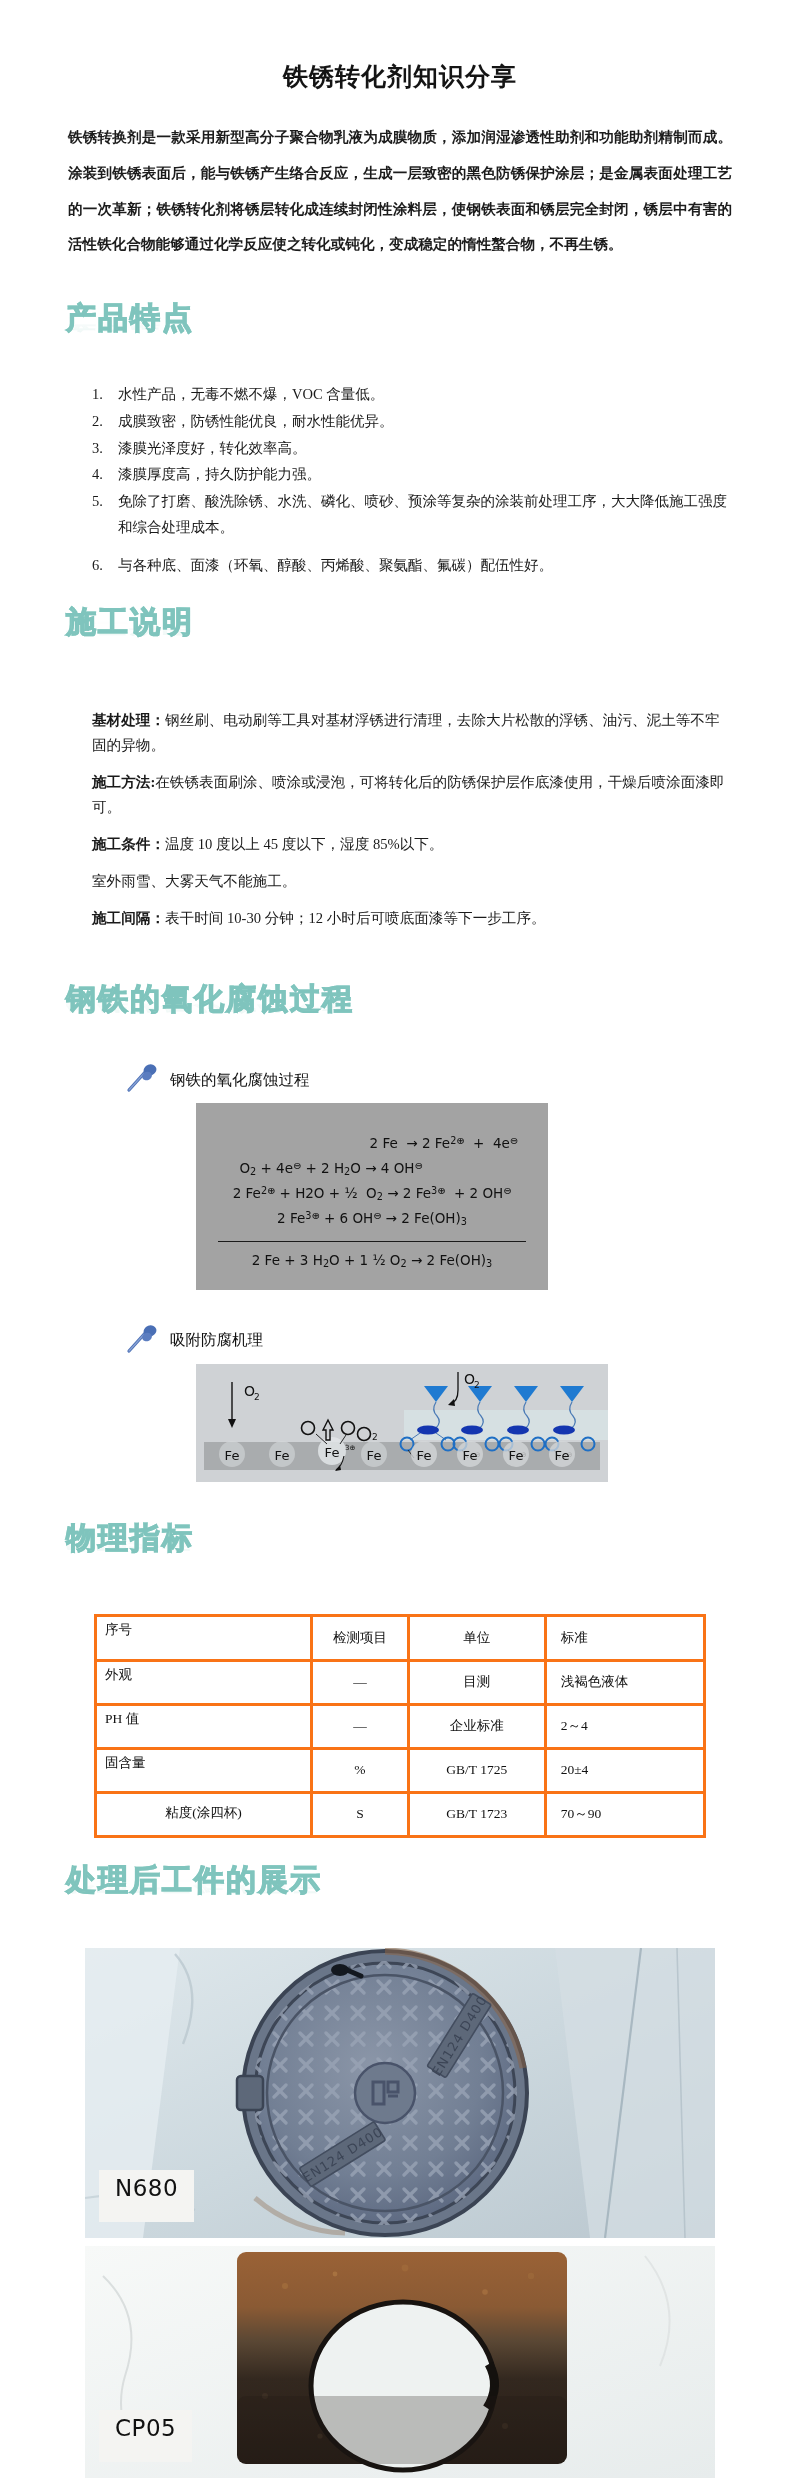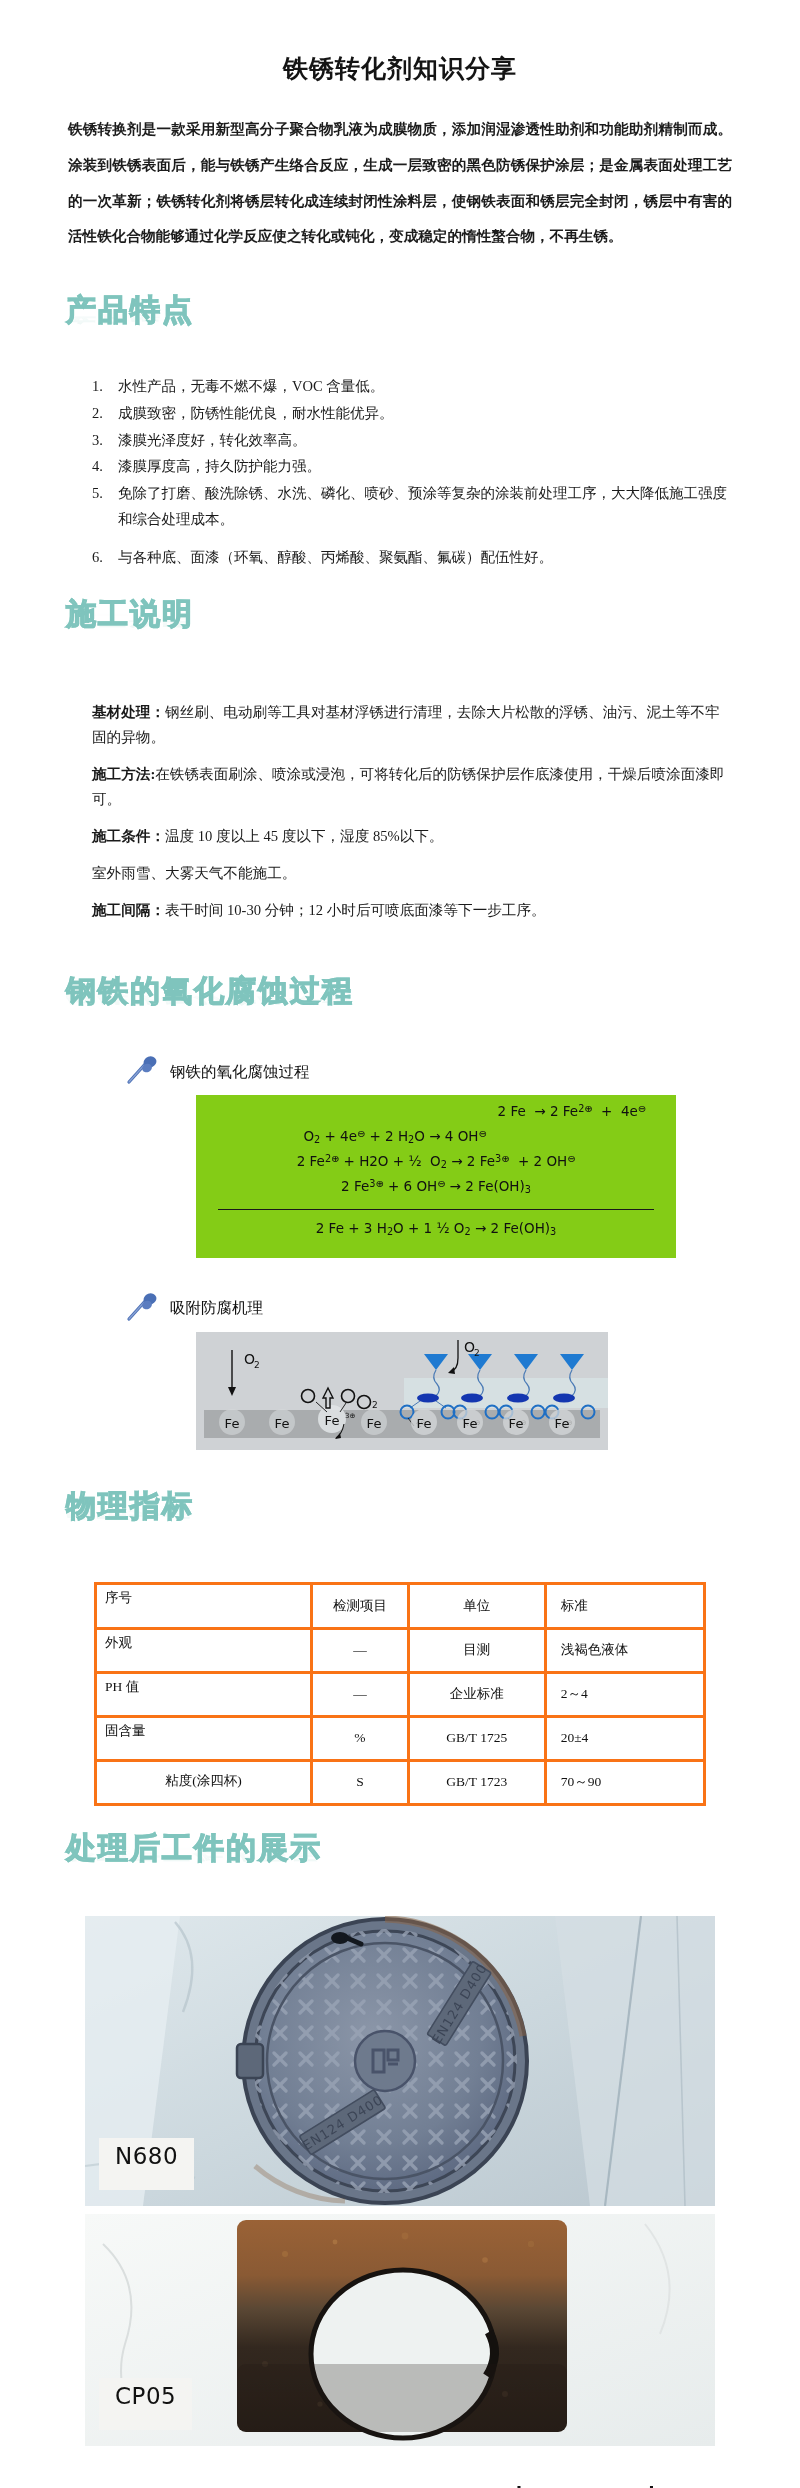--- a/index.html
+++ b/index.html
@@ -20,21 +20,21 @@
     padding:0;
     overflow:hidden;
   }
 
   
   .doc-title{
     text-align:center;
     font-size:25px;
     font-weight:700;
     letter-spacing:1px;
-    margin:0;
+    margin:8px;
     padding:52px 0 0 0;
     font-family:"Liberation Serif","DejaVu Serif",serif;
     color:#141414;
   }
 
   
   .intro{
     margin:26px 68px 0 68px;
     font-size:14.6px;
     line-height:2.45;
@@ -128,23 +128,23 @@
   .pin-row .pin-label{
     font-family:"DejaVu Sans","Liberation Sans",sans-serif;
     font-size:15.5px;
     font-weight:500;
     color:#111;
   }
 
   
   .chem-panel{
     margin:6px 0 0 196px;
-    width:480px;
-    background:#84cc16;
-    padding:4px 16px 16px 16px;
+    width:352px;
+    background:#a3a3a3;
+    padding:28px 16px 16px 16px;
     box-sizing:border-box;
     font-family:"DejaVu Sans","Liberation Sans",sans-serif;
     color:#101010;
     font-size:13.5px;
   }
   .chem-line{
     text-align:center;
     line-height:1.85;
     white-space:nowrap;
   }

